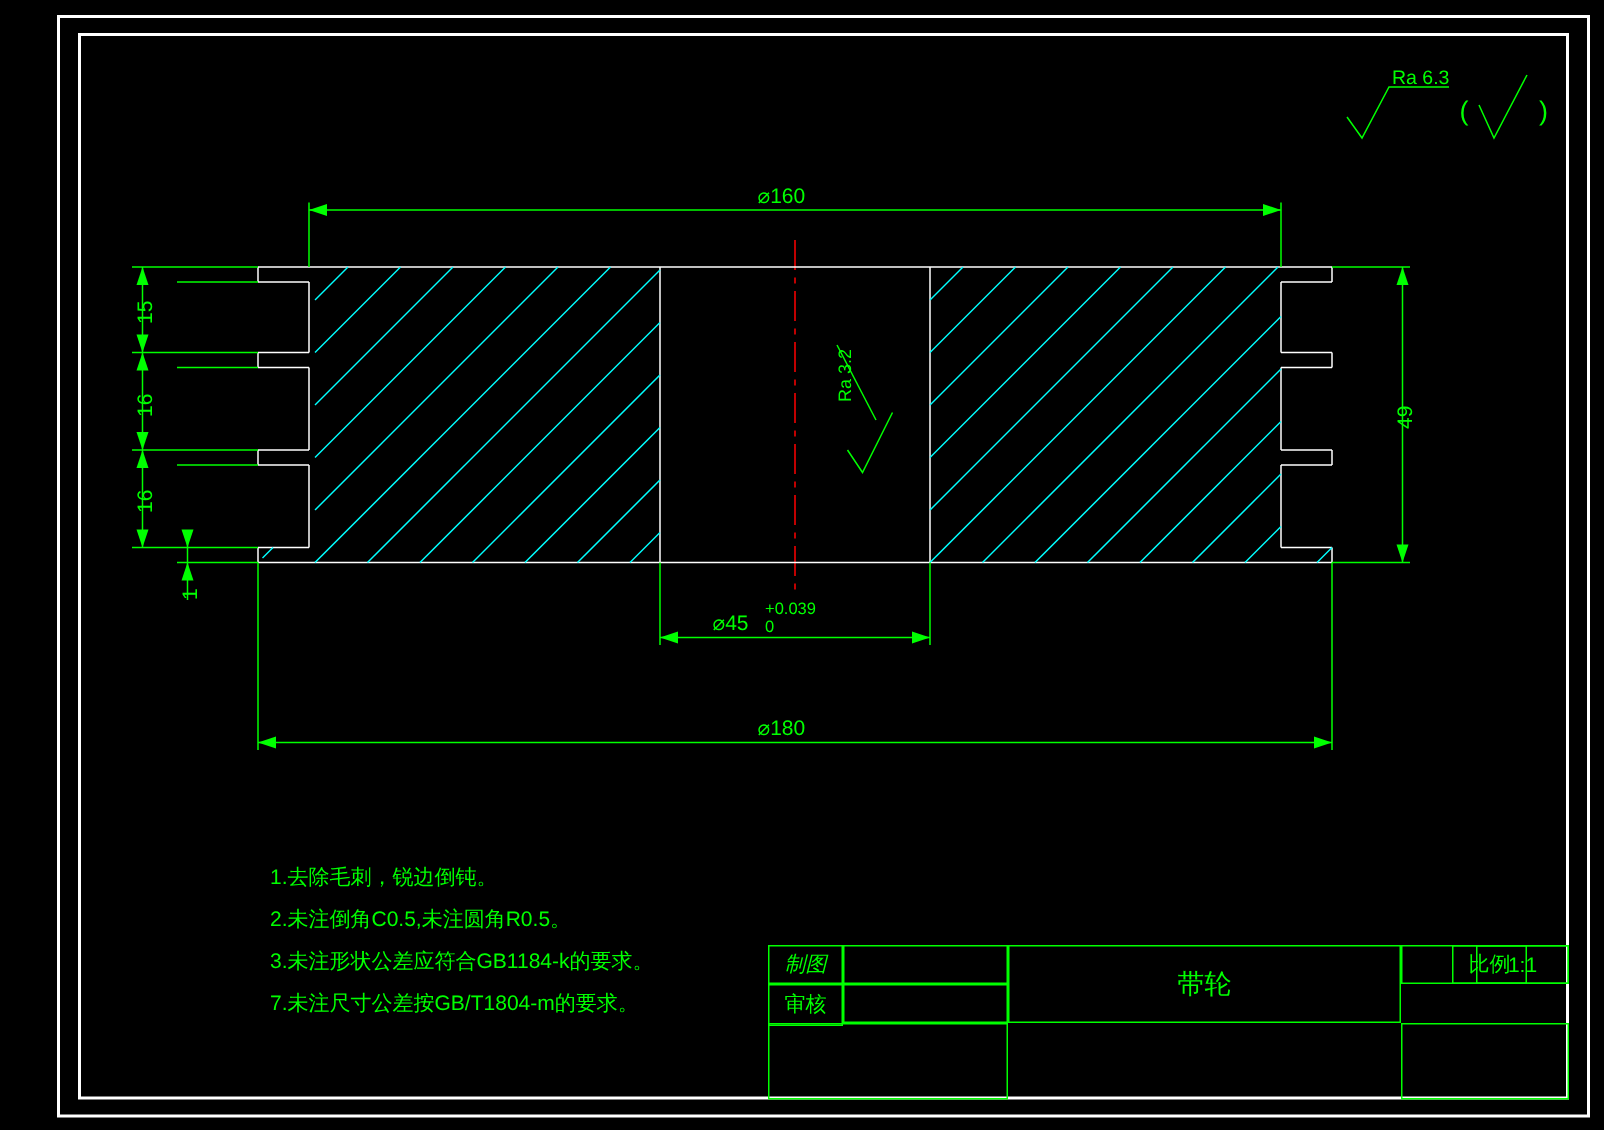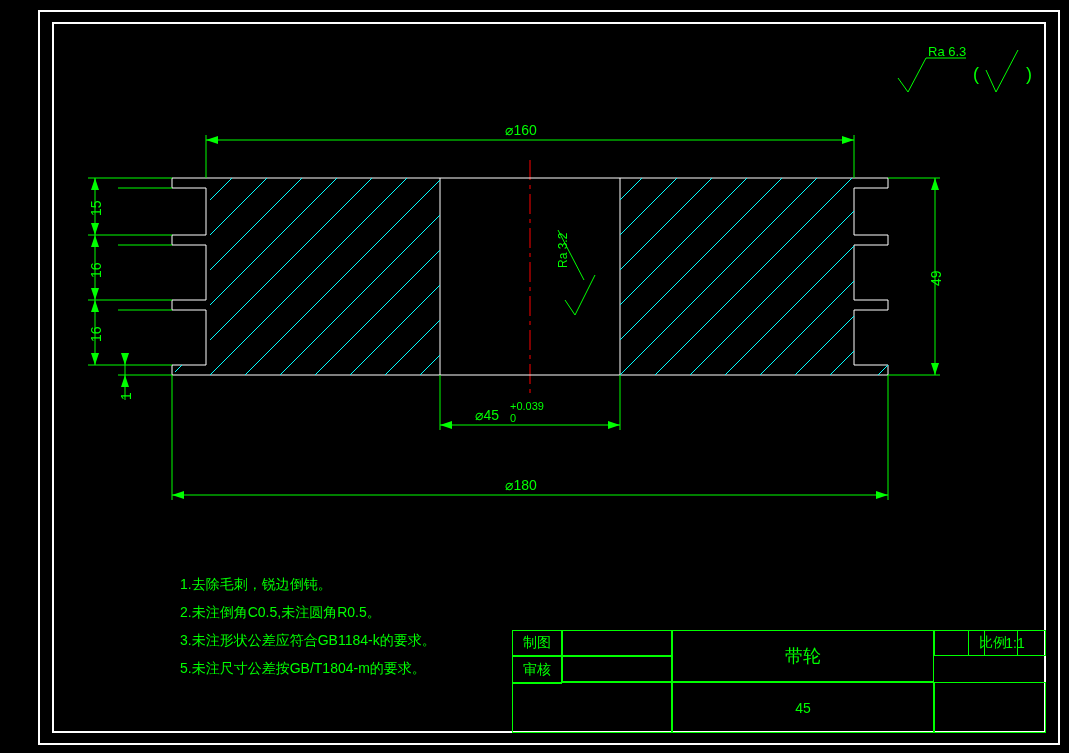--- a/index.html
+++ b/index.html
@@ -238,28 +238,27 @@
 <div class="dim-text v" style="left:88px; top:216px;">15</div>
 <div class="dim-text v" style="left:88px; top:278px;">16</div>
 <div class="dim-text v" style="left:88px; top:342px;">16</div>
 <div class="dim-text v" style="left:118px; top:400px;">1</div>
 <div class="dim-text v" style="left:556px; top:268px; font-size:12px;">Ra 3.2</div>
 
 <div class="tech-req">
   <div>1.去除毛刺，锐边倒钝。</div>
   <div>2.未注倒角C0.5,未注圆角R0.5。</div>
   <div>3.未注形状公差应符合GB1184-k的要求。</div>
-  <div>5.未注尺寸公差按GB/T1804-m的要求。</div>
+  <div>7.未注尺寸公差按GB/T1804-m的要求。</div>
 </div>
 
 <div class="title-block">
-  <div class="tb-cell" style="left:0; top:0; width:50px; height:26px;">制图</div>
+  <div class="tb-cell" style="left:0; top:0; width:50px; height:26px;font-style:italic;">制图</div>
   <div class="tb-cell" style="left:50px; top:0; width:110px; height:26px;"></div>
   <div class="tb-cell" style="left:0; top:26px; width:50px; height:28px;">审核</div>
   <div class="tb-cell" style="left:50px; top:26px; width:110px; height:26px;"></div>
   <div class="tb-cell" style="left:0; top:52px; width:160px; height:51px;"></div>
   <div class="tb-cell" style="left:160px; top:0; width:262px; height:52px; font-size:18px;">带轮</div>
-  <div class="tb-cell" style="left:160px; top:52px; width:262px; height:51px;">45</div>
   <div class="tb-cell" style="left:422px; top:0; width:50px; height:26px;margin-left:34px;">比例</div>
   <div class="tb-cell" style="left:472px; top:0; width:62px; height:26px;">1:1</div>
   <div class="tb-cell" style="left:422px; top:26; width:112px; height:26px;"></div>
   <div class="tb-cell" style="left:422px; top:52px; width:112px; height:51px;"></div>
 </div>
 
 </body></html>

